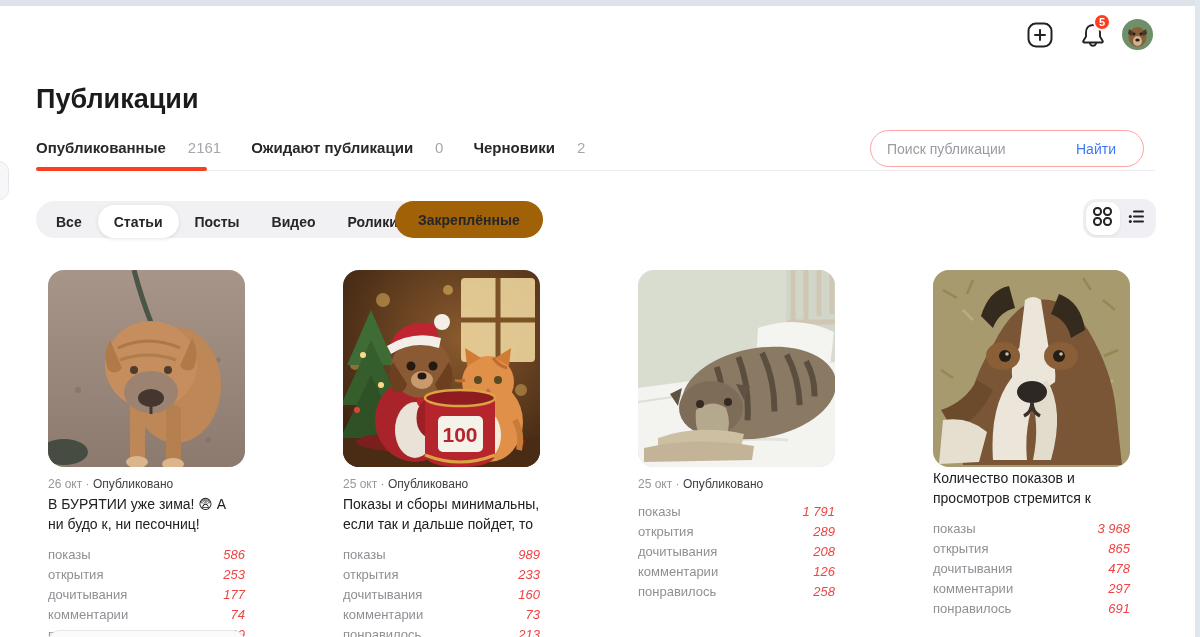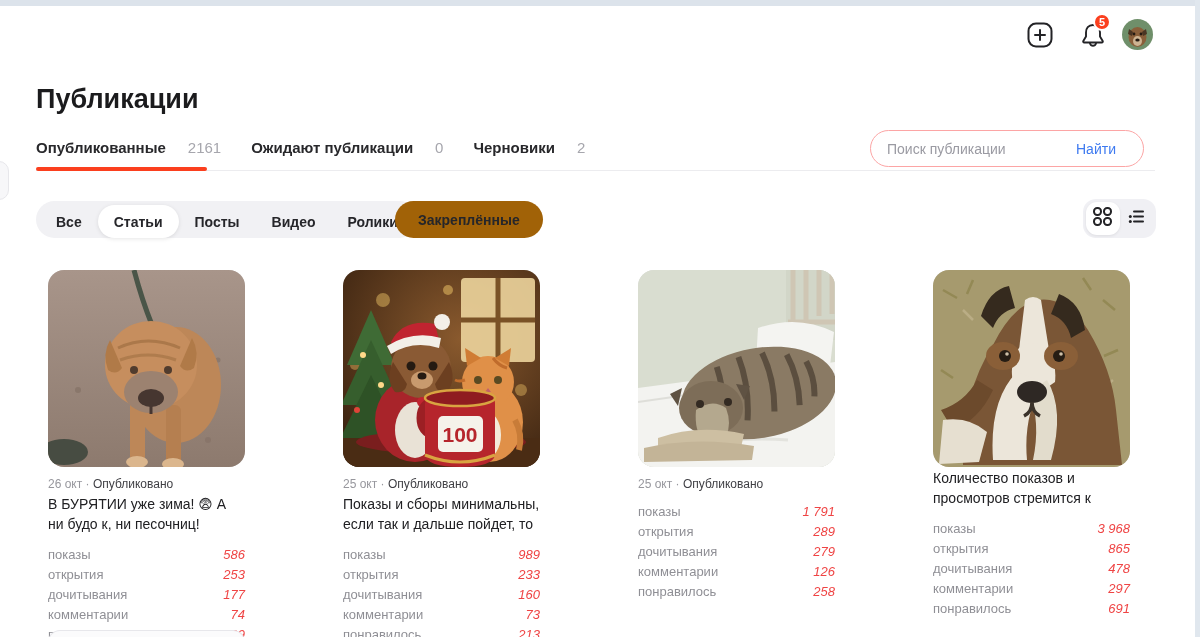--- a/index.html
+++ b/index.html
@@ -368,21 +368,21 @@
     <div class="stat-row">
       <span class="stat-label">показы</span>
       <span class="stat-value">1 791</span>
     </div>
     <div class="stat-row">
       <span class="stat-label">открытия</span>
       <span class="stat-value">289</span>
     </div>
     <div class="stat-row">
       <span class="stat-label">дочитывания</span>
-      <span class="stat-value">279</span>
+      <span class="stat-value">208</span>
     </div>
     <div class="stat-row">
       <span class="stat-label">комментарии</span>
       <span class="stat-value">126</span>
     </div>
     <div class="stat-row">
       <span class="stat-label">понравилось</span>
       <span class="stat-value">258</span>
     </div>
   </div>

